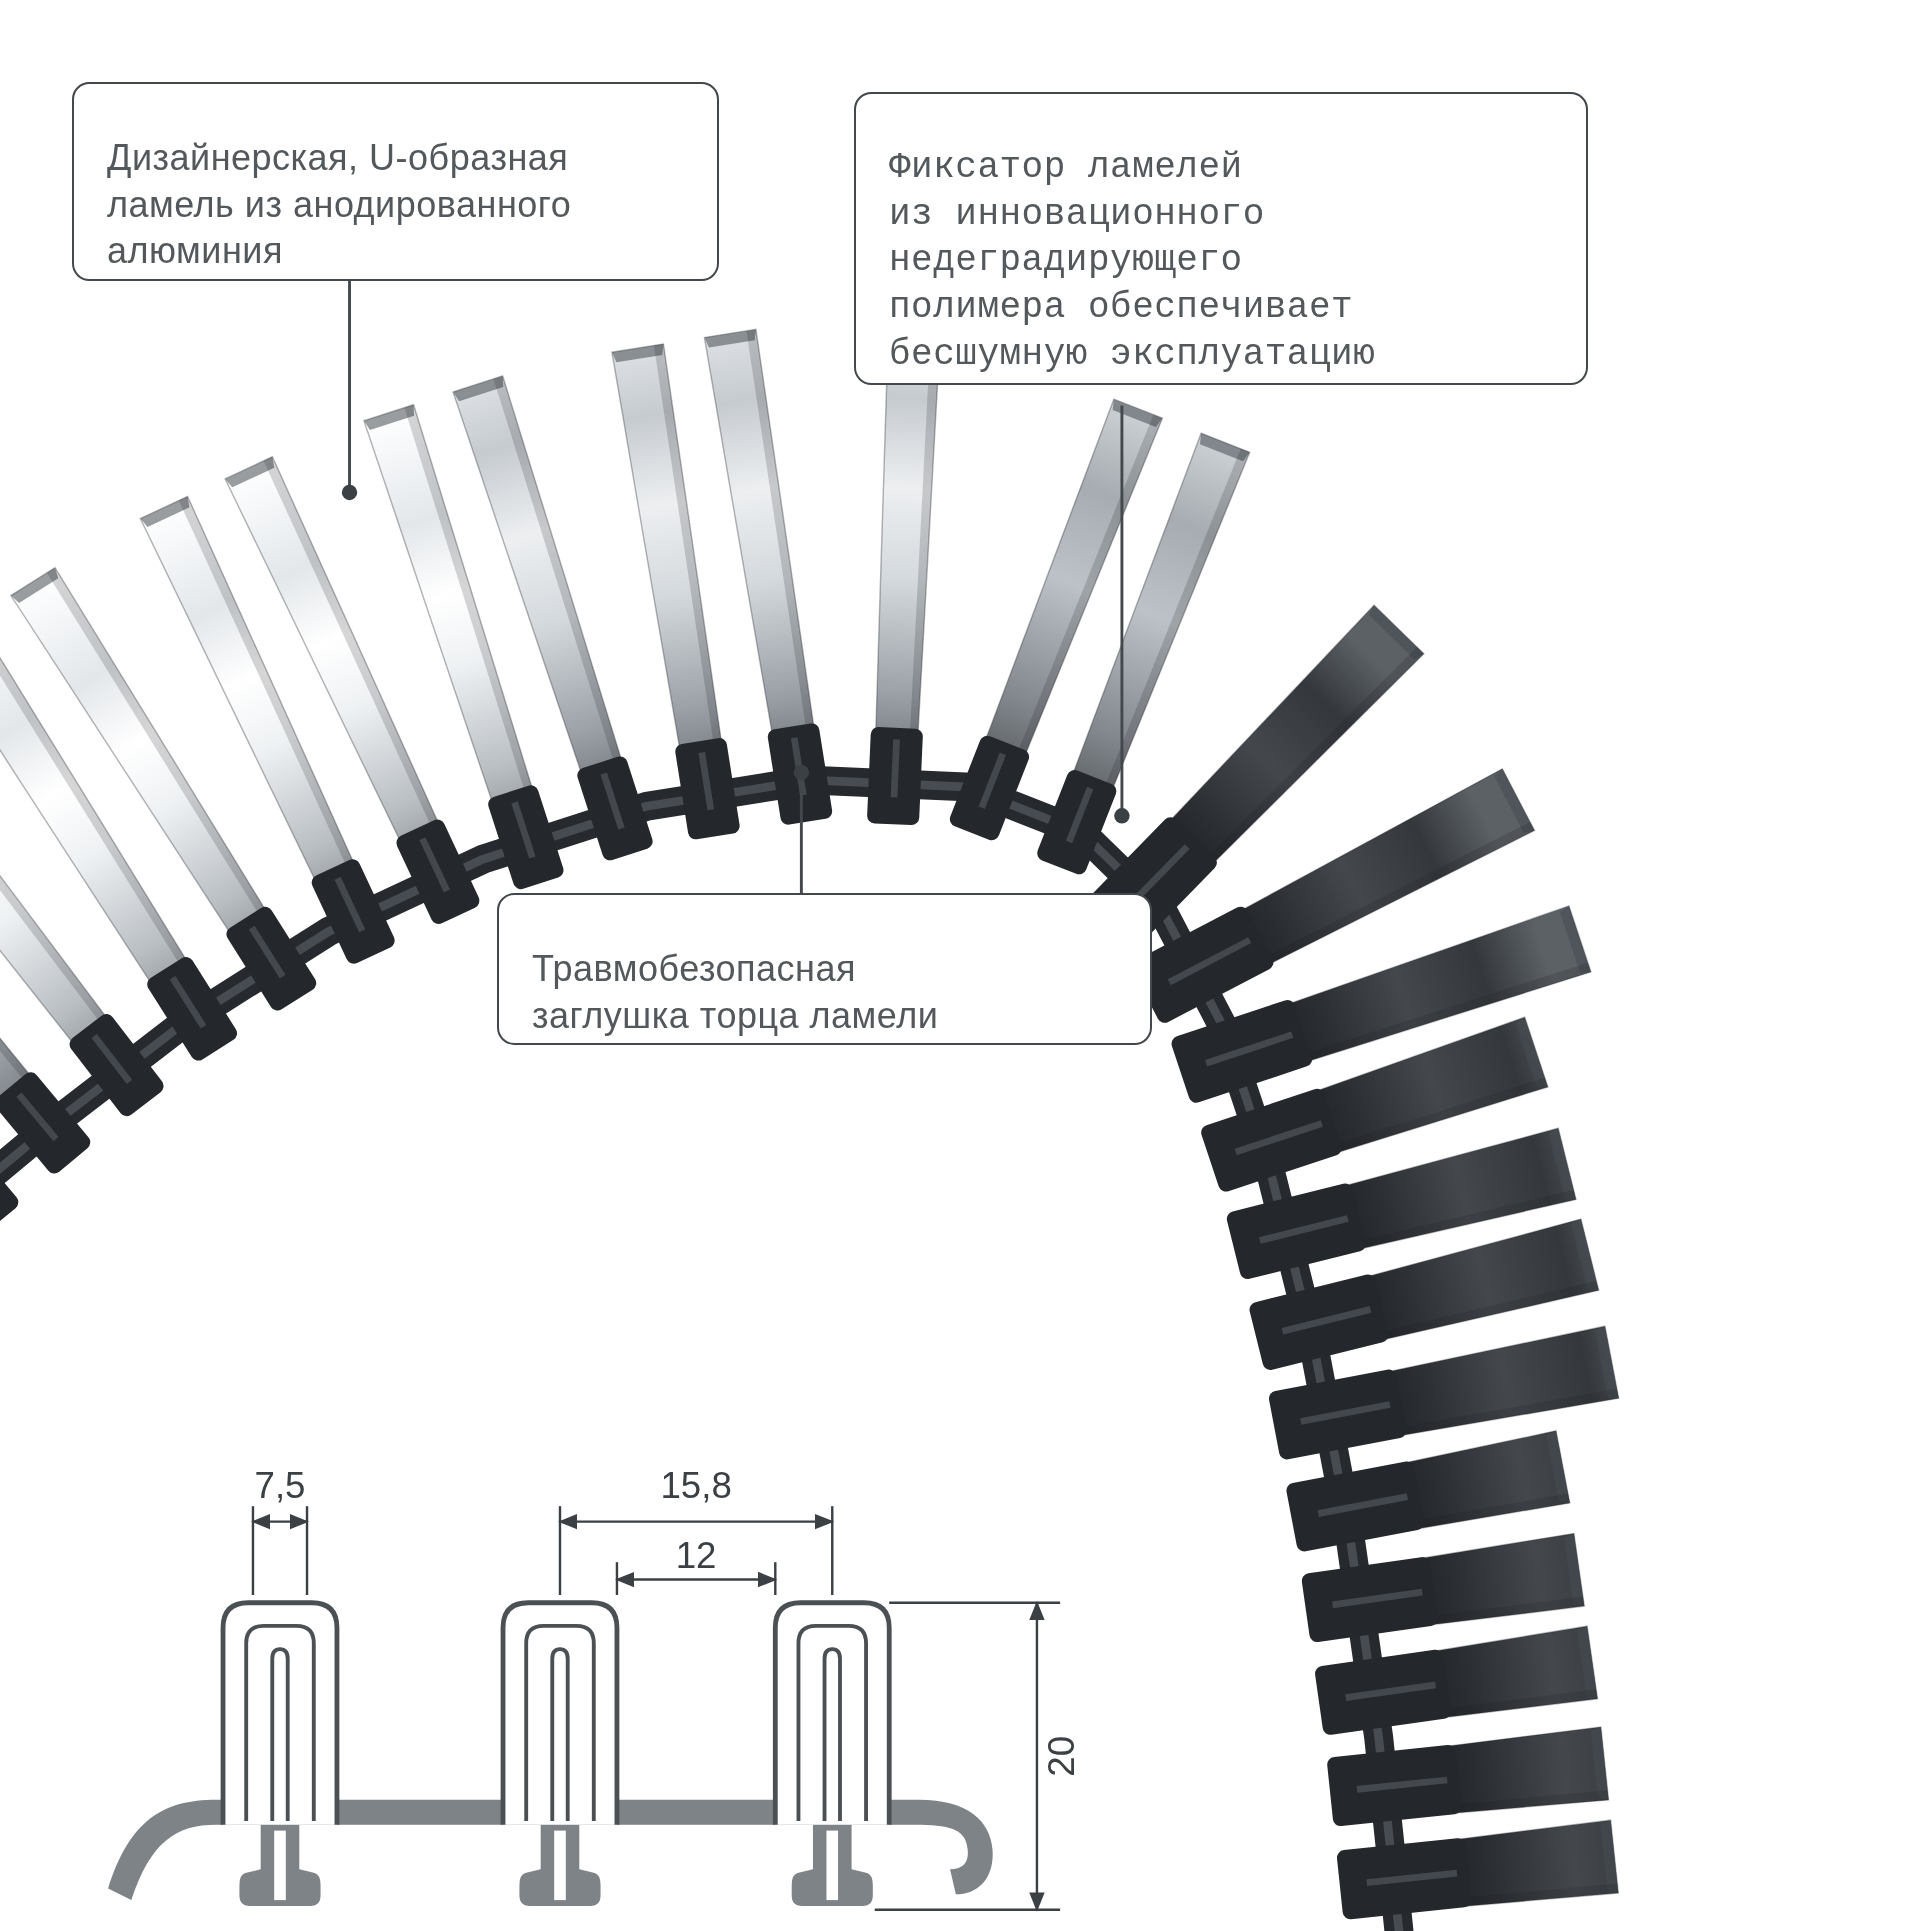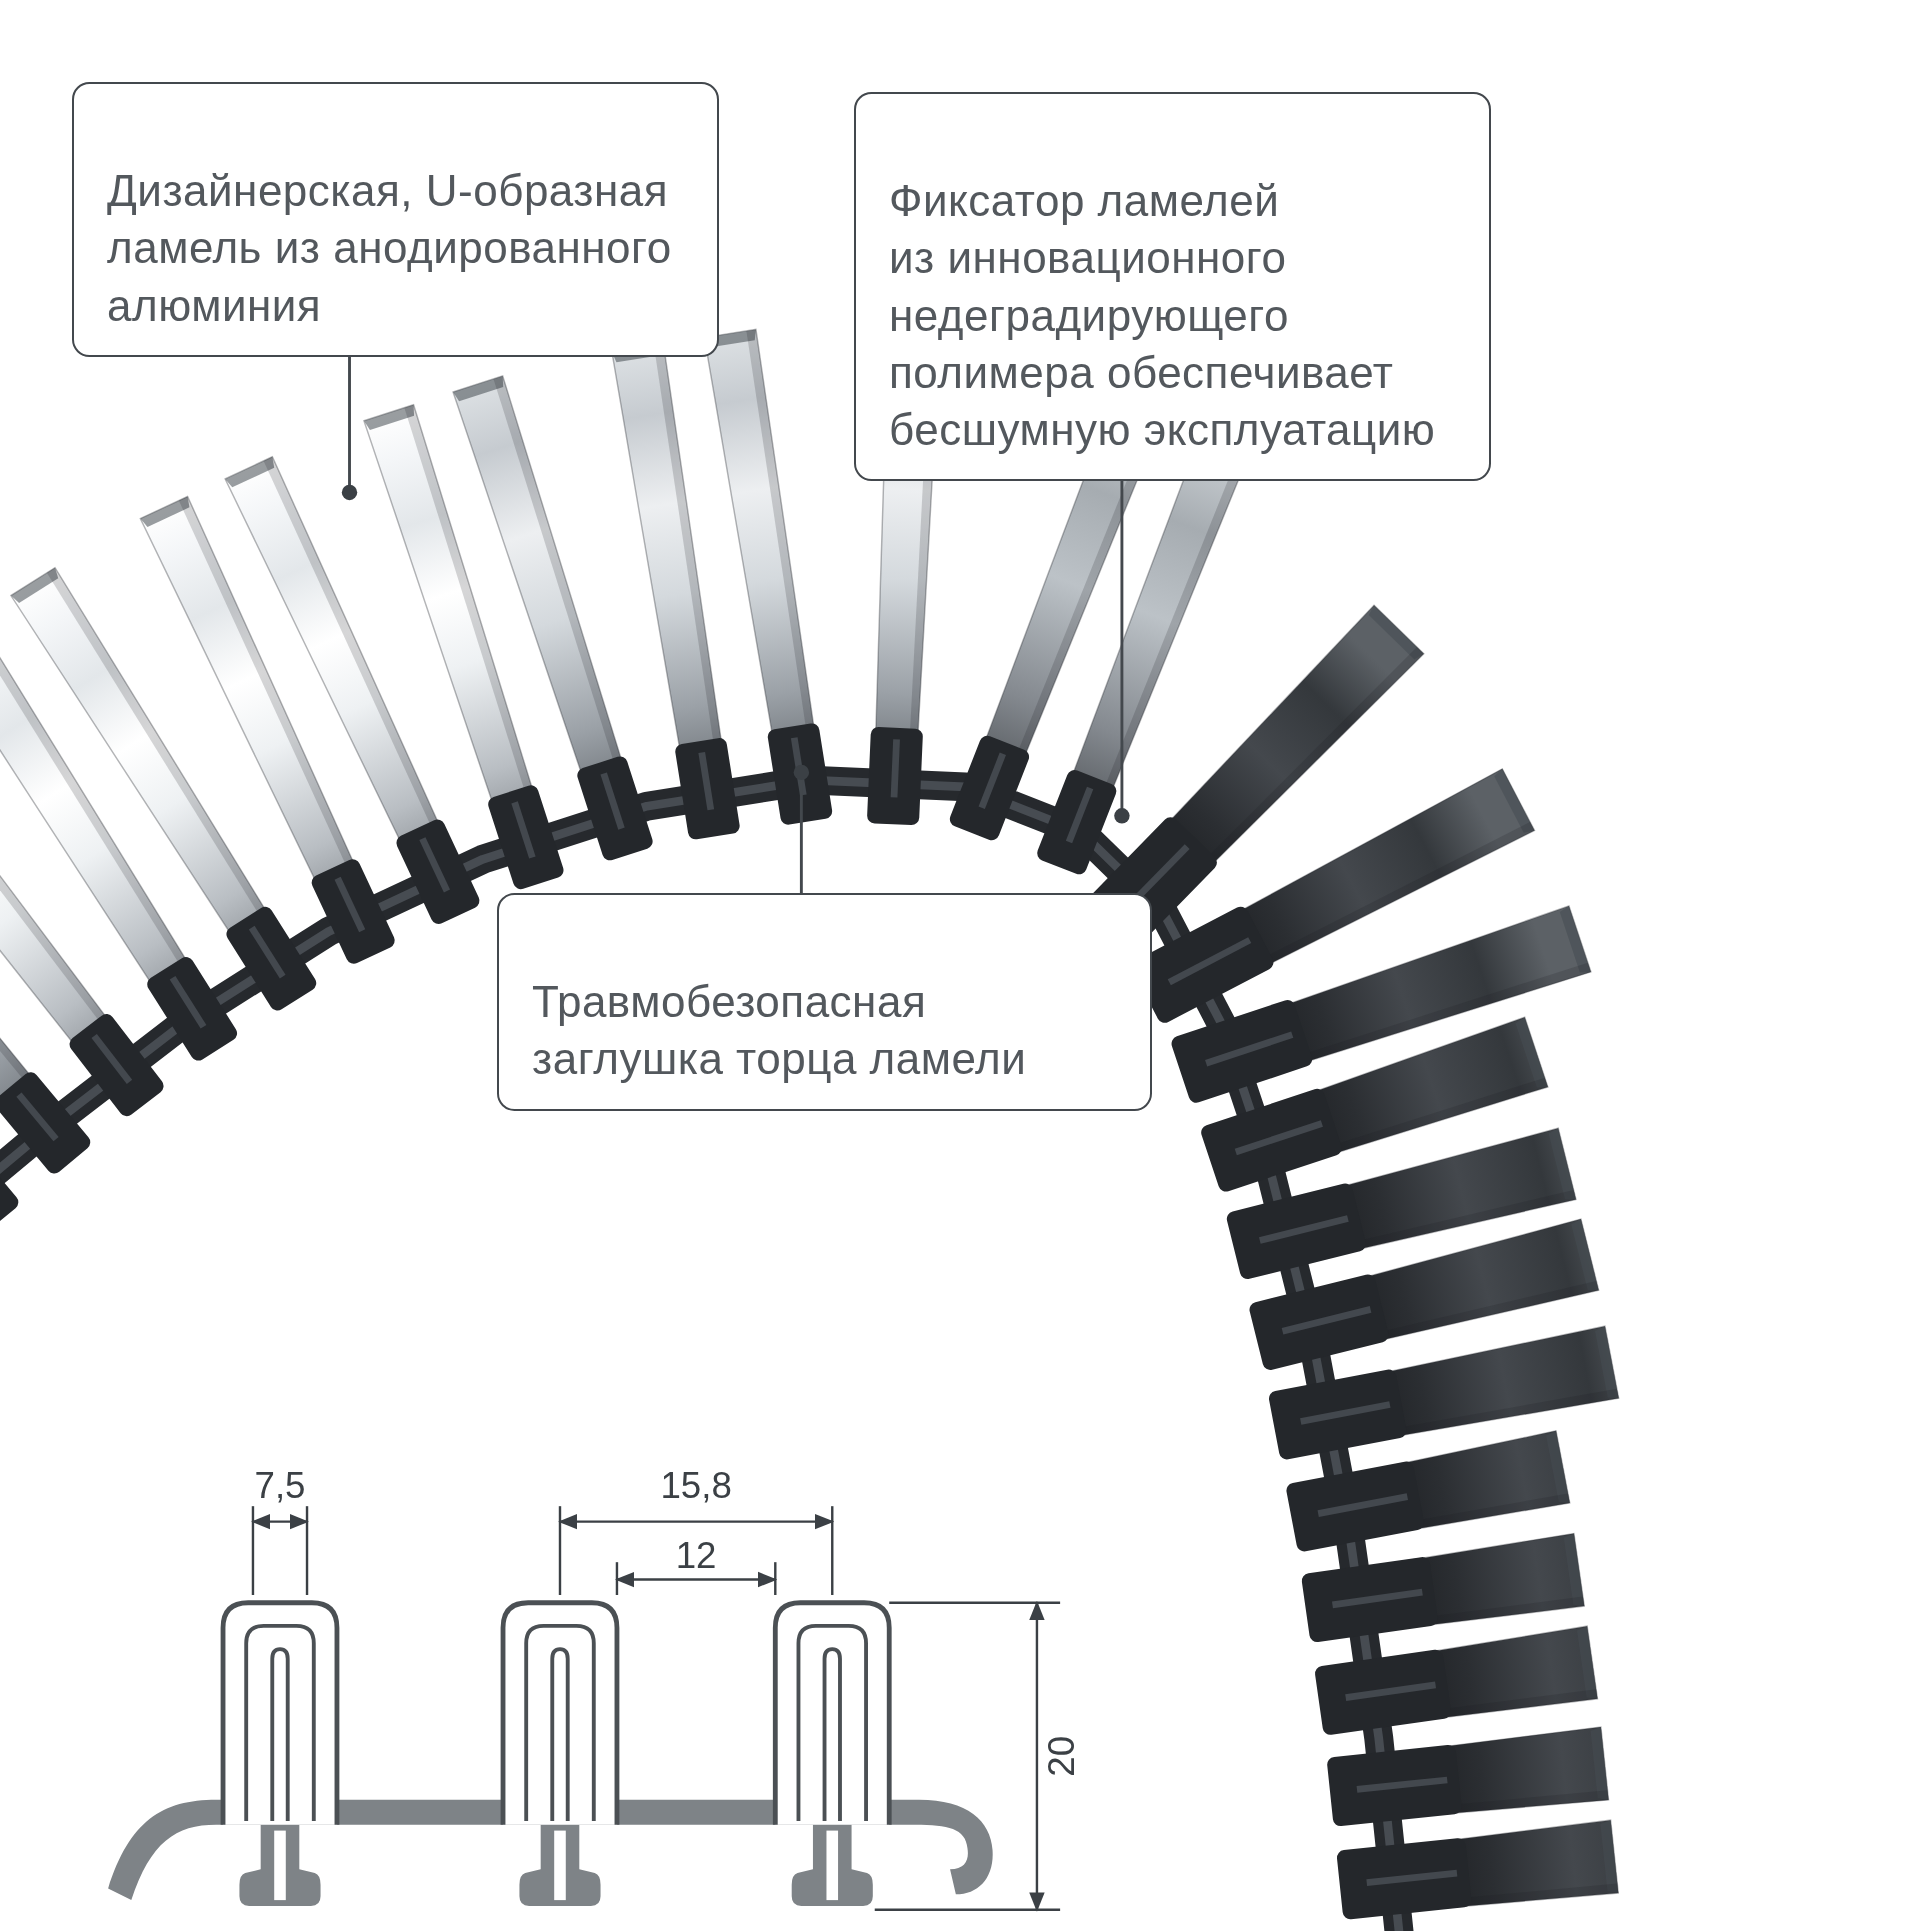--- a/index.html
+++ b/index.html
@@ -3,22 +3,22 @@
 <meta charset="utf-8">
 <style>
   html,body{margin:0;padding:0;background:#ffffff;}
   .stage{
     position:relative;width:1931px;height:1931px;background:#ffffff;
     overflow:hidden;font-family:"Liberation Sans",sans-serif;
   }
   .stage > svg{position:absolute;left:0;top:0;}
   .callout{
     position:absolute;box-sizing:border-box;background:#ffffff;
-    border:2.9px solid #43484d;border-radius:17.4px;padding:21px 33px;
-    font-size:44px;line-height:1.3;color:#53585d;letter-spacing:0.5px;
+    border:2.9px solid #43484d;border-radius:17.4px;padding:4px 33px;
+    font-size:36px;line-height:1.3;color:#53585d;letter-spacing:0.5px;
     white-space:pre-line;
   }
   .ext,.dim{stroke:#3b4045;stroke-width:2.5;fill:none;}
   .leader{stroke:#43484d;stroke-width:3;fill:none;}
   .dot{fill:#3b4045;stroke:none;}
   text.dimlabel{font-size:38px;fill:#3b4045;font-family:"Liberation Sans",sans-serif;}
   .profline{stroke:#4b5054;fill:#ffffff;}
 </style>
 </head>
 <body>
@@ -377,21 +377,21 @@
       </g>
     </g>
   </svg>
 
   <div class="callout" style="left:72px;top:82px;width:647px;">
     <span>Дизайнерская, U-образная
 ламель из анодированного
 алюминия</span>
   </div>
 
-  <div class="callout" style="left:854px;top:92px;width:637px;">
+  <div class="callout" style="left:854px;top:92px;width:734px;font-family:Liberation Mono, monospace;">
     <span>Фиксатор ламелей
 из инновационного
 недеградирующего
 полимера обеспечивает
 бесшумную эксплуатацию</span>
   </div>
 
   <div class="callout" style="left:497px;top:893px;width:655px;">
     <span>Травмобезопасная
 заглушка торца ламели</span>

